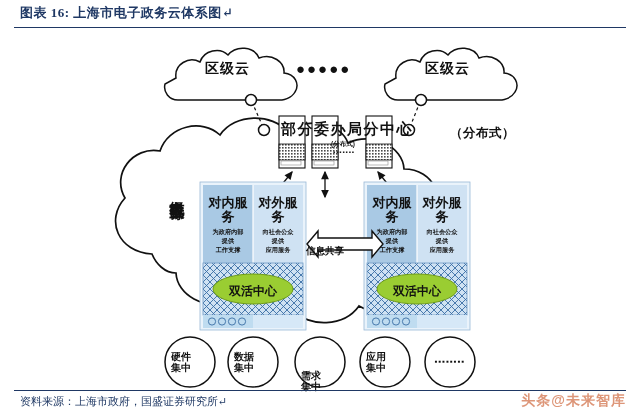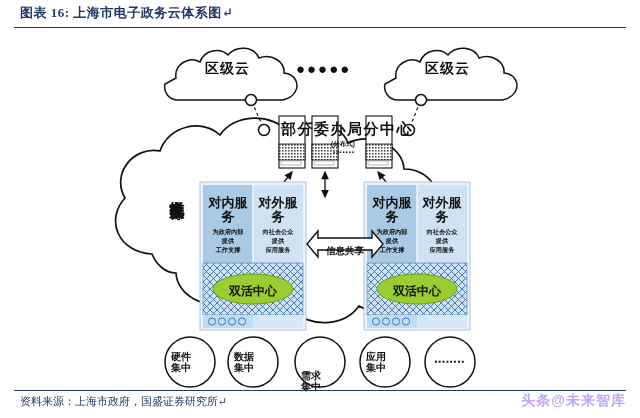--- a/index.html
+++ b/index.html
@@ -29,21 +29,21 @@
     position:absolute;left:14px;top:390px;width:612px;height:0;
     border-top:1.4px solid #1f3864;
   }
   #fig-source{
     position:absolute;left:20px;top:394px;
     font-family:"Liberation Serif","DejaVu Serif",serif;
     font-size:11px;color:#1f3864;white-space:nowrap;
   }
   #watermark{
     position:absolute;right:14px;top:392px;
-    font-size:14px;font-weight:bold;color:#8b5cf6;
+    font-size:14px;font-weight:bold;color:#c2410c;
     opacity:.55;letter-spacing:1px;white-space:nowrap;
   }
   
   #diagram{position:absolute;left:0;top:30px;width:640px;height:358px;}
   #diagram svg.layer{position:absolute;left:0;top:0;width:640px;height:358px;}
 
   
   .lbl{position:absolute;white-space:nowrap;line-height:1.05;}
   .cloud-lbl{
     font-size:14px;font-weight:bold;letter-spacing:1px;color:#111;
@@ -53,21 +53,21 @@
   }
   #dist-tag{
     position:absolute;left:450px;top:95px;
     font-size:12.5px;font-weight:bold;letter-spacing:.5px;color:#111;
   }
   #central-tag{
     position:absolute;left:303px;top:245px;
     font-size:13px;font-weight:bold;letter-spacing:.5px;color:#111;
   }
   #share-tag{
-    position:absolute;left:306px;top:215px;width:78px;text-align:center;
+    position:absolute;left:306px;top:215px;width:78px;text-align:left;
     font-size:9.5px;font-weight:bold;color:#111;
   }
   
   #subcenter-title{
     position:absolute;left:281px;top:90px;
     font-size:15px;font-weight:bold;letter-spacing:1.5px;color:#111;
   }
   #subcenter-sub{
     position:absolute;left:331px;top:110px;
     font-size:6.5px;font-weight:bold;color:#111;
@@ -249,20 +249,21 @@
       <circle cx="450" cy="332" r="25" fill="#fff" stroke="#111" stroke-width="1.5"></circle>
     </g>
   </svg>
 
   <div class="lbl cloud-lbl" style="left:205px;top:31px;">区级云</div>
 
   <div class="dots5" style="left:296px;top:30px;">●●●●●</div>
 
   <div class="lbl cloud-lbl" style="left:425px;top:31px;">区级云</div>
 
+  <div id="dist-tag">（分布式）</div>
 
   <div id="subcenter-title">部分委办局分中心</div>
   <div id="subcenter-sub">(分布式)</div>
   <div id="subcenter-dots">▪▪▪▪▪▪▪</div>
 
   <div id="muni-label">市级电子政务云</div>
 
   <div class="svc-head" style="left:205px;top:166px;width:46px;">
     <span>对内服务</span>
   </div>

